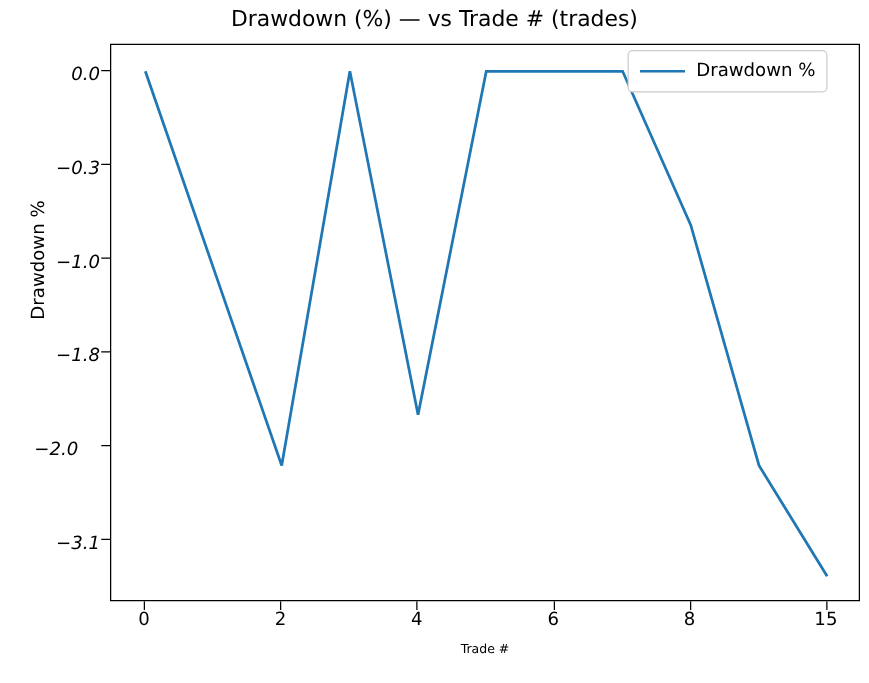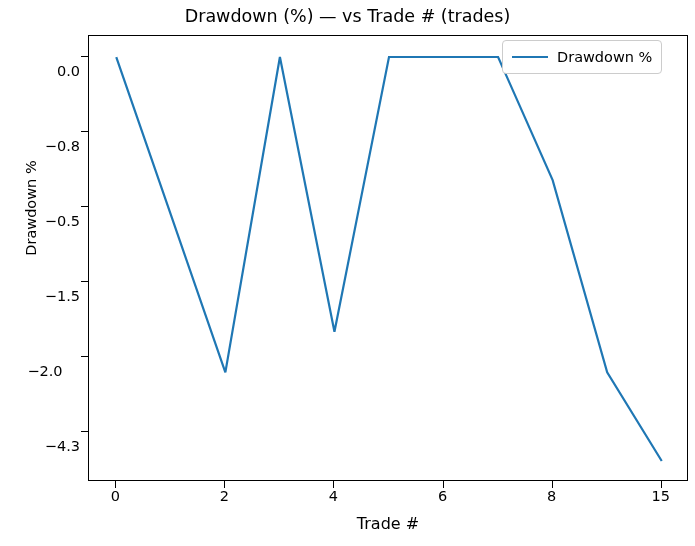--- a/index.html
+++ b/index.html
@@ -54,40 +54,41 @@
     right: 0;
     width: 70px;
     text-align: right;
     font-size: 14.5px;
     color: #000000;
     transform: translateY(-50%);
   }
   #y-tick-labels {
     position: absolute;
     left: 8px;
-    top: 15px;
+    top: 4px;
     width: 72px;
     height: 492px;
+    font-style: italic;
   }
   .x-tick-label {
     position: absolute;
     top: 488px;
     width: 60px;
     margin-left: -30px;
     text-align: center;
     font-size: 14.5px;
     color: #000000;
   }
   #x-axis-label {
     position: absolute;
     left: 88px;
     top: 514px;
     width: 600px;
     text-align: center;
-    font-size: 16px;
+    font-size: 10px;
     color: #000000;
   }
   #y-axis-label {
     position: absolute;
     left: -94px;
     top: 200px;
     width: 250px;
     text-align: center;
     font-size: 14.5px;
     color: #000000;
@@ -140,25 +141,25 @@
 <div id="figure">
 
   <div id="chart-title">Drawdown (%) — vs Trade # (trades)</div>
 
   <div id="y-axis-label">Drawdown %</div>
 
   <div id="x-axis-label">Trade #</div>
 
   <div id="y-tick-labels">
       <div class="y-tick-label" style="top: 56.0236px;">0.0</div>
-      <div class="y-tick-label" style="top: 131.108px;">−0.8</div>
-      <div class="y-tick-label" style="top: 206.192px;">−0.5</div>
-      <div class="y-tick-label" style="top: 281.276px;">−1.5</div>
+      <div class="y-tick-label" style="top: 131.108px;">−0.3</div>
+      <div class="y-tick-label" style="top: 206.192px;">−1.0</div>
+      <div class="y-tick-label" style="top: 281.276px;">−1.8</div>
       <div class="y-tick-label" style="top: 356.36px; text-align: center;">−2.0</div>
-      <div class="y-tick-label" style="top: 431.444px;">−4.3</div>
+      <div class="y-tick-label" style="top: 431.444px;">−3.1</div>
     </div>
   <div id="x-tick-labels">
       <div class="x-tick-label" style="left: 115.273px;">0</div>
       <div class="x-tick-label" style="left: 224.364px;">2</div>
       <div class="x-tick-label" style="left: 333.455px;">4</div>
       <div class="x-tick-label" style="left: 442.545px;">6</div>
       <div class="x-tick-label" style="left: 551.636px;">8</div>
       <div class="x-tick-label" style="left: 660.727px;">15</div>
     </div>
   <div id="tick-marks">

